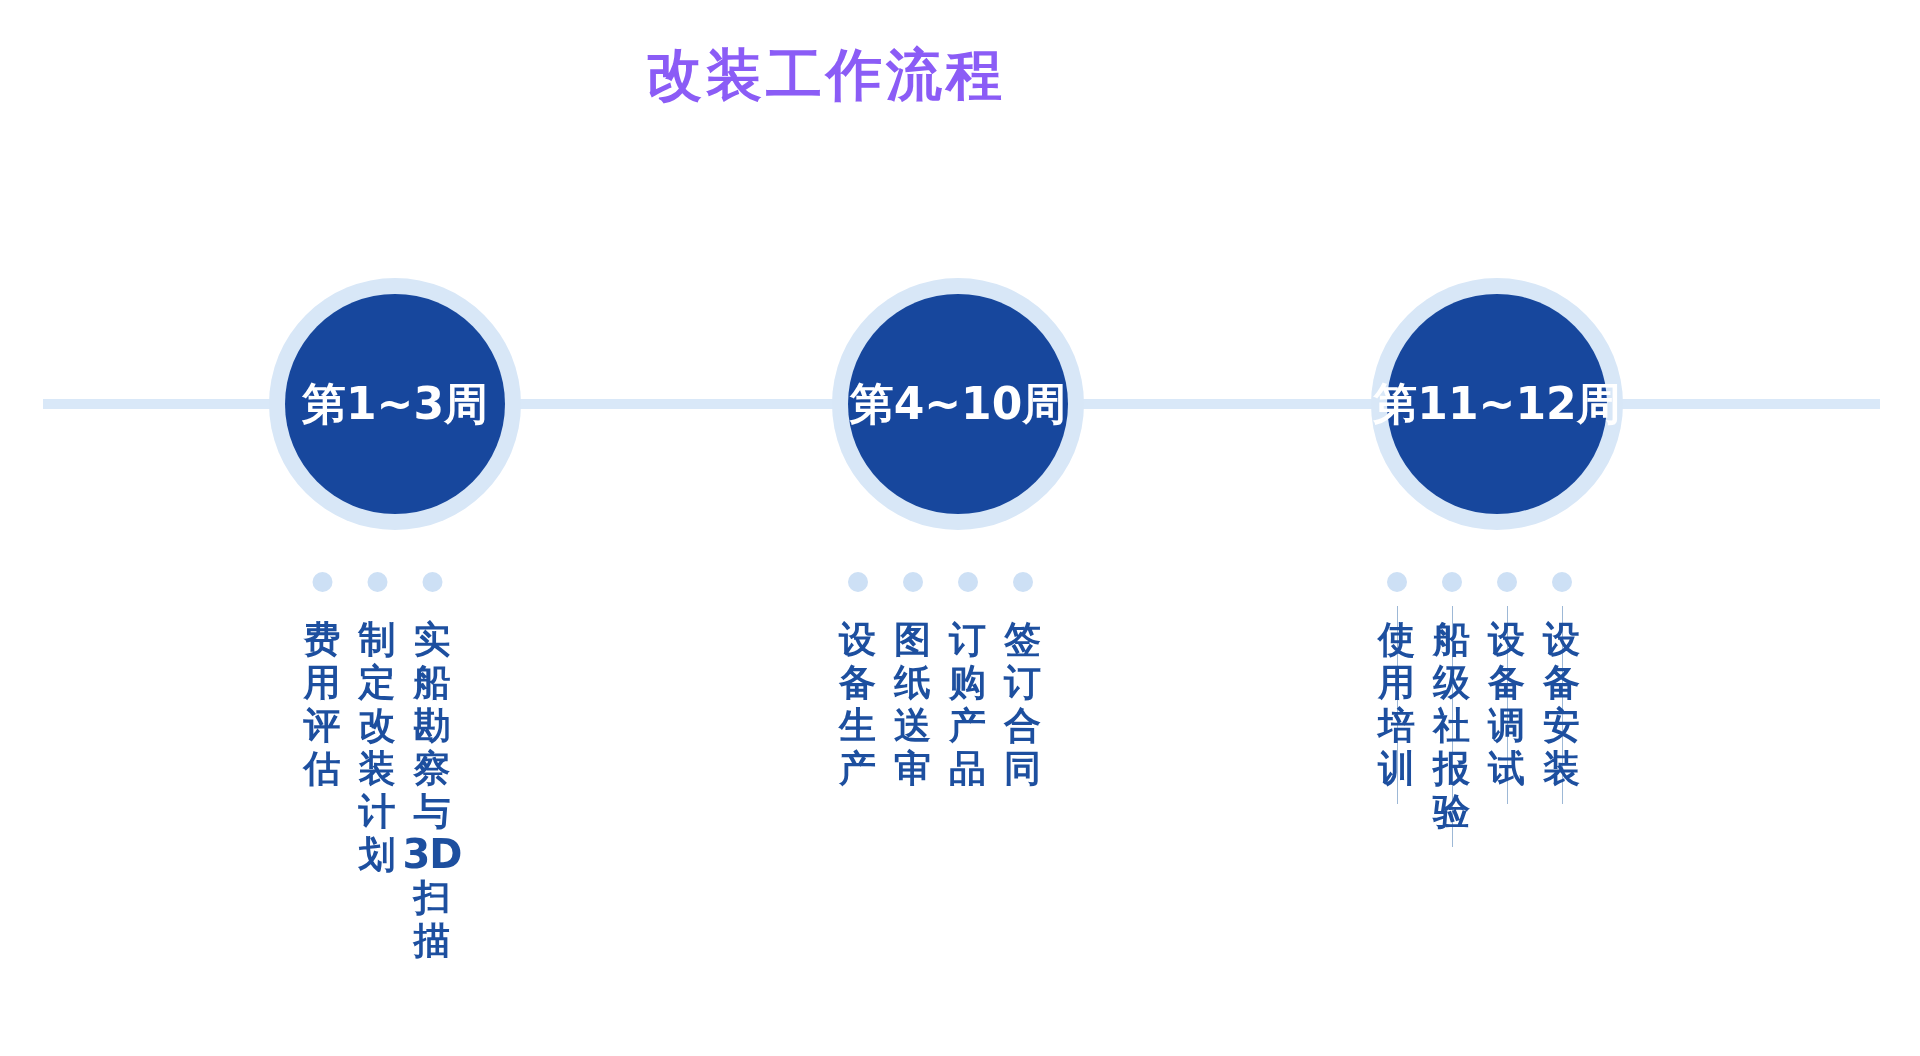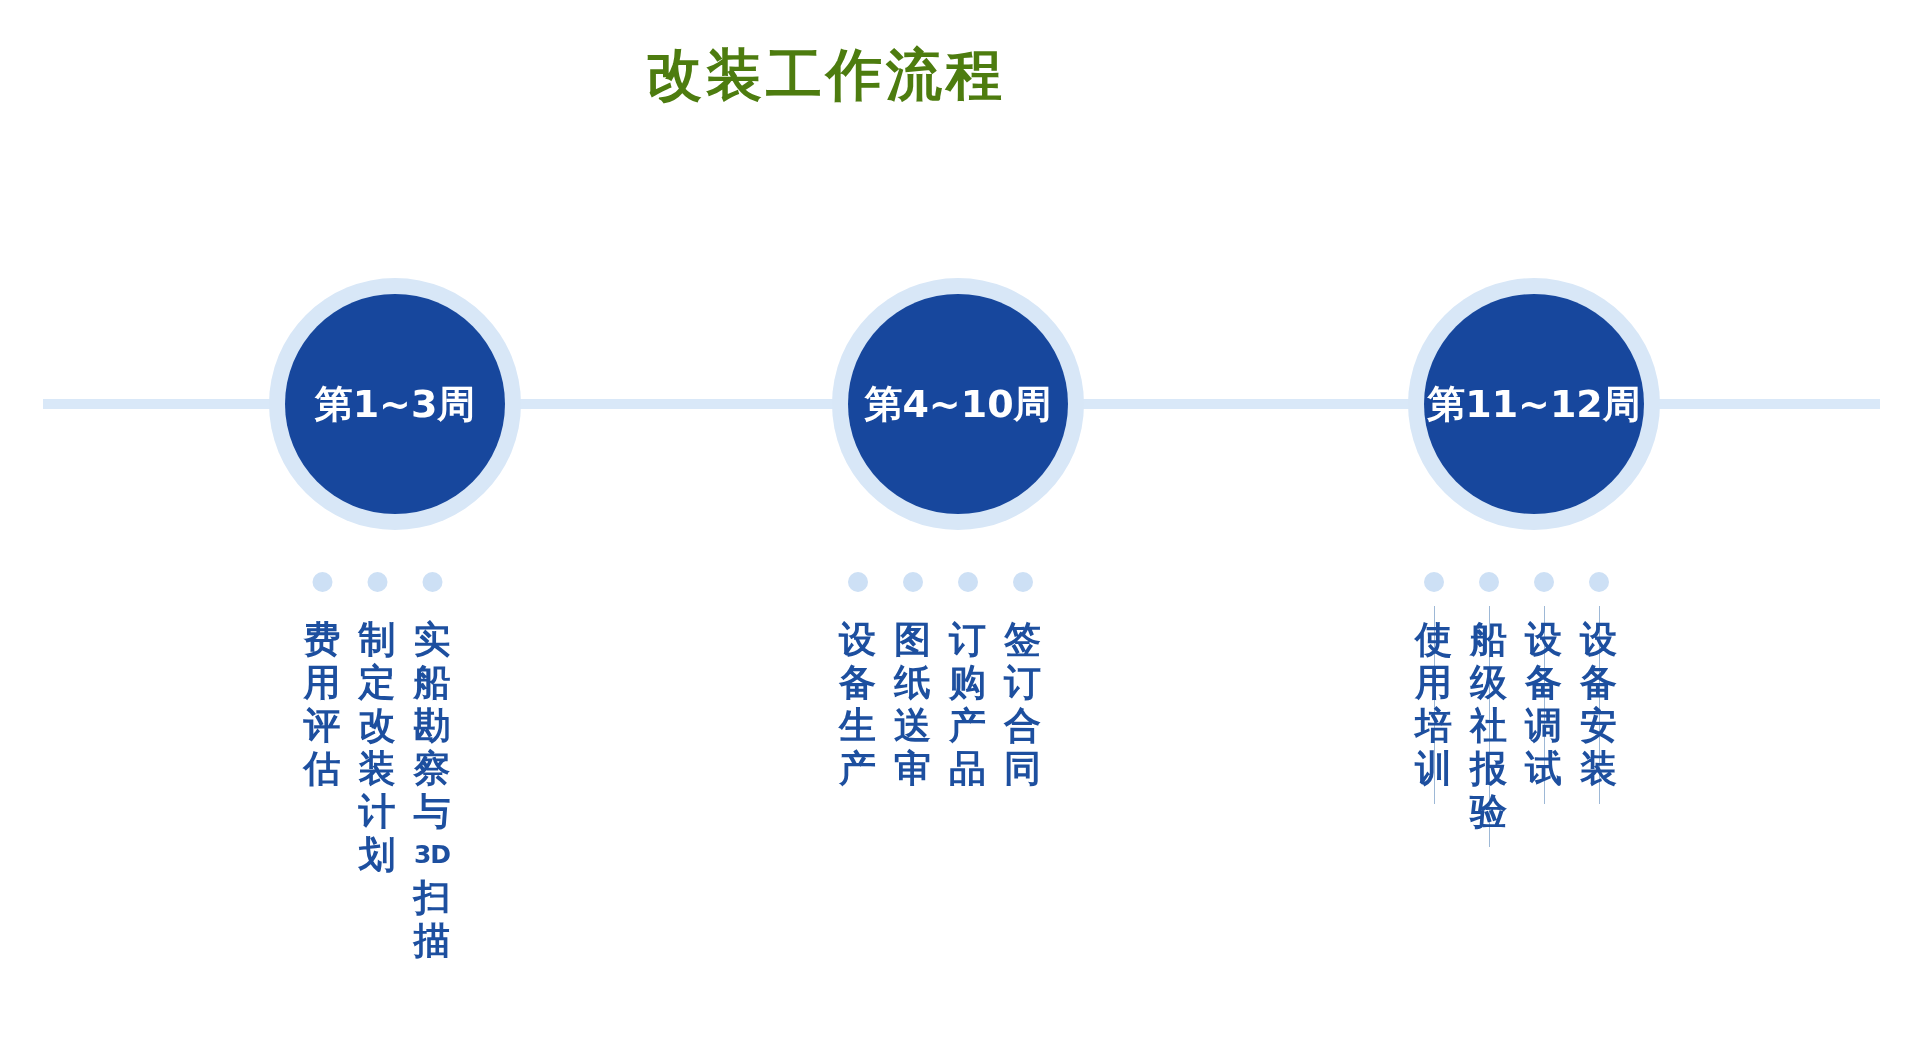--- a/index.html
+++ b/index.html
@@ -15,21 +15,21 @@
     font-family: "DejaVu Sans", sans-serif;
   }
   .page-title {
     position: absolute;
     top: 38px;
     left: 0;
     width: 1652px;
     text-align: center;
     font-size: 56px;
     font-weight: bold;
-    color: #4d7c0f;
+    color: #8b5cf6;
     letter-spacing: 4px;
   }
   .timeline-line {
     position: absolute;
     left: 43px;
     top: 399px;
     width: 1837px;
     height: 10px;
     background: #d9e8f8;
     z-index: 0;
@@ -53,21 +53,21 @@
     width: 220px;
     height: 220px;
     border-radius: 50%;
     background: #17479d;
     display: flex;
     align-items: center;
     justify-content: center;
   }
   .circle-label {
     color: #ffffff;
-    font-size: 38px;
+    font-size: 44px;
     font-weight: bold;
     white-space: nowrap;
   }
   .task-columns {
     position: absolute;
     top: 294px;
     left: 108px;
     transform: translateX(-50%);
     display: flex;
     flex-direction: row-reverse;
@@ -107,21 +107,21 @@
     height: 43px;
     line-height: 43px;
     min-width: 44px;
     text-align: center;
     font-size: 37px;
     font-weight: bold;
     color: #1d4f9f;
     white-space: nowrap;
   }
   .char.latin {
-    font-size: 25px;
+    font-size: 40px;
     letter-spacing: -1px;
   }
 </style>
 </head>
 <body>
 
 <div class="page-title">改装工作流程</div>
 <div class="timeline-line"></div>
 <div id="diagram">
     <div class="phase-group" style="left: 269px;">
@@ -204,21 +204,21 @@
           <div class="dot"></div>
           <div class="char-stack">
             <div class="char">设</div>
             <div class="char">备</div>
             <div class="char">生</div>
             <div class="char">产</div>
           </div>
         </div>
       </div>
     </div>
-    <div class="phase-group" style="left: 1408px;">
+    <div class="phase-group" style="left: 1371px;">
       <div class="circle-outer">
         <div class="circle-inner">
           <span class="circle-label">第11~12周</span>
         </div>
       </div>
       <div class="task-columns">
         <div class="task-column">
           <div class="dot"></div>
           <div class="char-stack">
             <div class="leader-line"></div>

